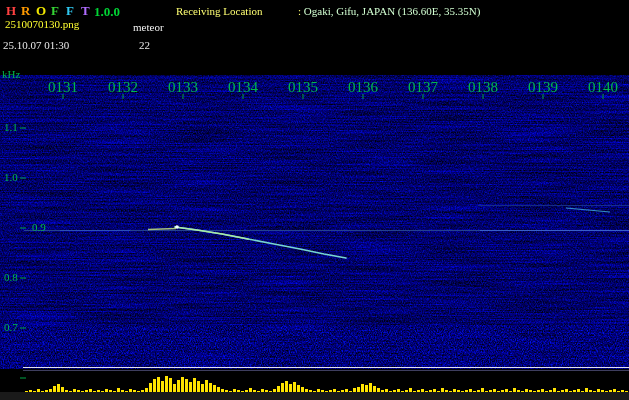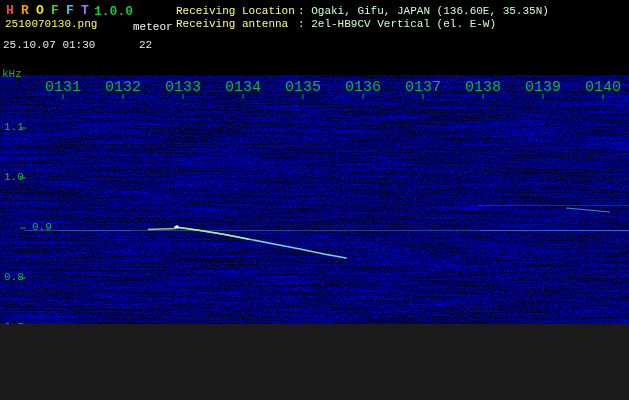--- a/index.html
+++ b/index.html
@@ -1,19 +1,19 @@
 <!DOCTYPE html>
 <html><head>
 <meta charset="utf-8">
 <style>
   * { margin:0; padding:0; box-sizing:border-box; }
   html,body { background:#1a1a1a; }
   #screen {
-    position:relative; width:629px; height:324px; background:#000;
-    overflow:hidden; font-family:Liberation Mono, monospace;
+    position:relative; width:629px; height:392px; background:#000;
+    overflow:hidden; font-family:Liberation Serif, serif;
   }
   .hdr-title { position:absolute; left:6px; top:3px; font-size:13px; font-weight:bold; z-index:3; }
   .hdr-title span { display:inline-block; width:15px; }
   .version  { position:absolute; left:94px; top:4px;  font-size:13px; font-weight:bold; color:#00d435; z-index:3; }
   .filename { position:absolute; left:5px;  top:18px; font-size:11px; color:#ffff30; z-index:3; }
   .mode     { position:absolute; left:133px; top:21px; font-size:11px; color:#f2f2f2; z-index:3;text-align:right; }
   .datetime { position:absolute; left:3px;  top:39px; font-size:11px; color:#e8e8e8; z-index:3; }
   .count    { position:absolute; left:139px; top:39px; font-size:11px; color:#e8e8e8; z-index:3; }
   .info { position:absolute; left:176px; top:5px; font-size:11px; line-height:13px; white-space:nowrap; z-index:3; }
   .info .il { display:inline-block; width:122px; color:#ffff72; }
@@ -30,21 +30,20 @@
 <div id="screen">
 
   <div class="hdr-title"><span style="color: rgb(255, 64, 64);">H</span><span style="color: rgb(255, 154, 0);">R</span><span style="color: rgb(242, 232, 0);">O</span><span style="color: rgb(53, 212, 53);">F</span><span style="color: rgb(47, 200, 240);">F</span><span style="color: rgb(176, 108, 255);">T</span></div>
   <span class="version">1.0.0</span>
   <span class="filename">2510070130.png</span>
   <span class="mode">meteor</span>
   <span class="datetime">25.10.07 01:30</span>
   <span class="count">22</span>
   <div class="info">
       <div><span class="il">Receiving Location</span><span class="ic">: </span><span class="iv">Ogaki, Gifu, JAPAN (136.60E, 35.35N)</span></div>
-      <div><span class="il">Receiving antenna</span><span class="ic">: </span><span class="iv">2el-HB9CV Vertical (el. E-W)</span></div>
     </div>
 
   <span class="unit-label">kHz</span>
 
   <svg id="spec" width="629" height="325" viewBox="0 0 629 325">
     <defs>
       <filter id="nz" x="0" y="0" width="100%" height="100%">
         <feTurbulence type="fractalNoise" baseFrequency="0.85 0.65" numOctaves="2" seed="7"></feTurbulence>
         <feColorMatrix type="matrix" values="0 0 0 0 0  0.5 0 0 0 -0.08  1.7 0 0 0 -0.28  0 0 0 0 1"></feColorMatrix>
         <feComponentTransfer>

